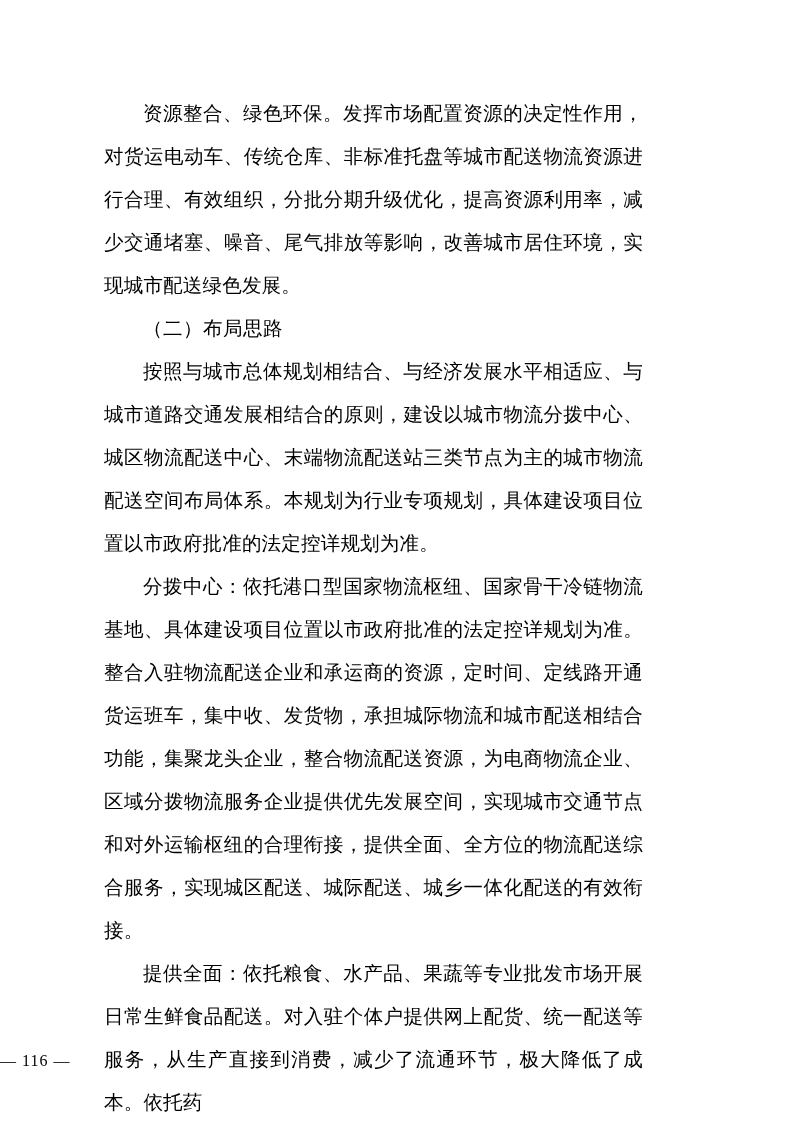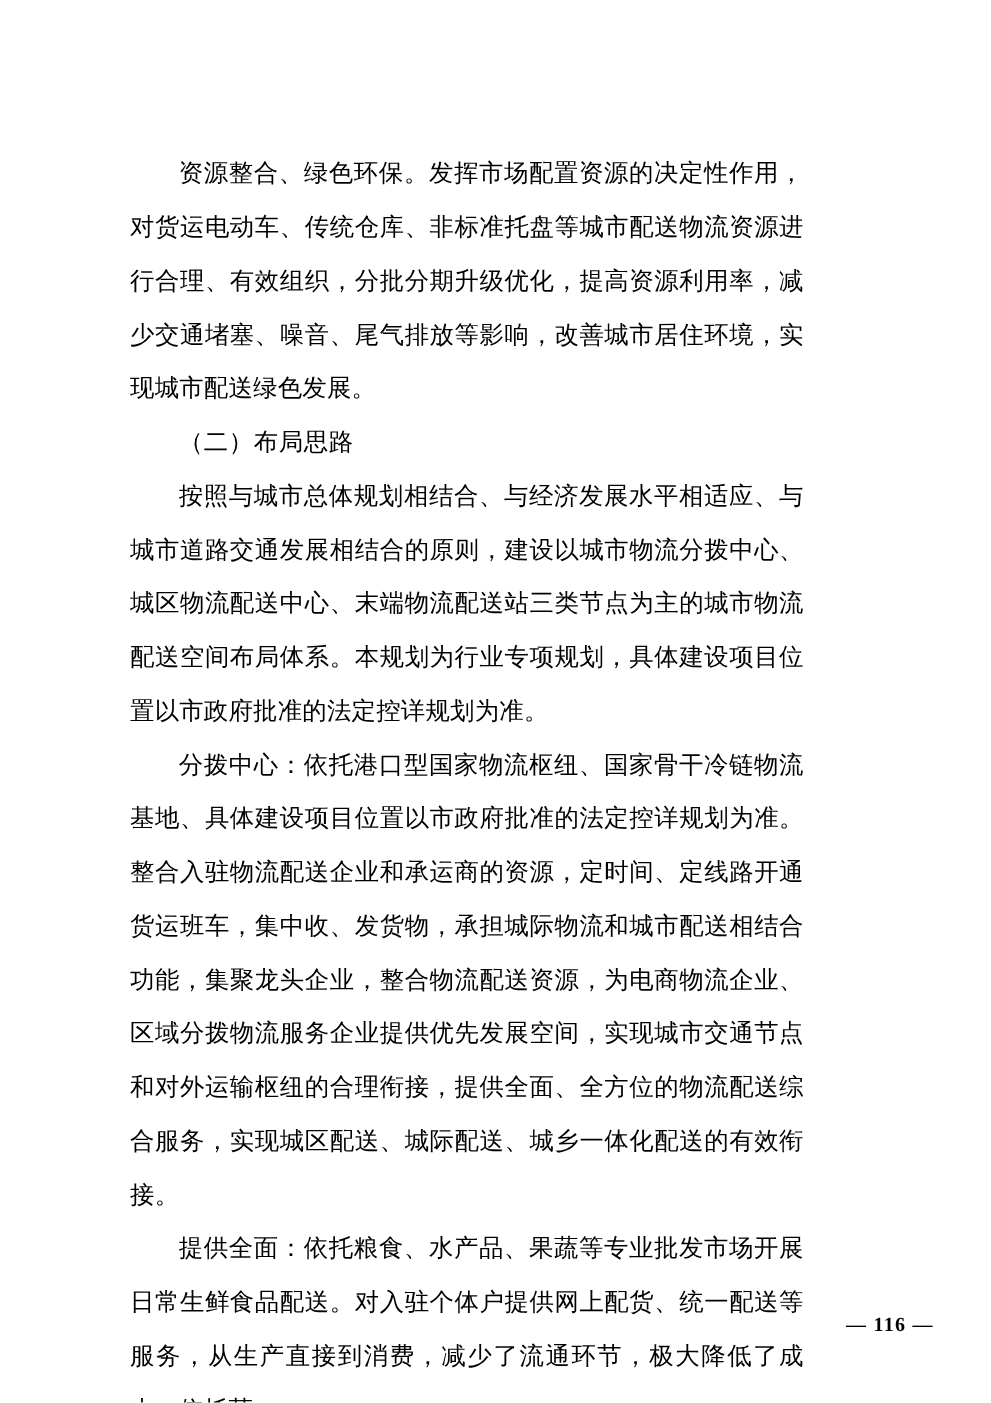--- a/index.html
+++ b/index.html
@@ -12,21 +12,21 @@
     background: #ffffff;
     font-family: "Liberation Serif", "DejaVu Serif", serif;
     color: #000000;
     overflow: hidden;
   }
   .page {
     position: relative;
     width: 747px;
     height: 1122px;
     box-sizing: border-box;
-    padding: 118px 104px 0 104px;
+    padding: 92px 104px 0 104px;
     background: #ffffff;
   }
   .body-text {
     font-size: 19.5px;
     line-height: 43px;
     text-align: justify;
     text-justify: inter-ideograph;
     letter-spacing: 0.2px;
   }
   .para {
@@ -42,26 +42,25 @@
     letter-spacing: 0.5px;
   }
   .lead {
     font-weight: normal;
   }
   .page-number {
     position: absolute;
     left: 0;
     right: 0;
     bottom: 52px;
-    text-align: right;
+    text-align: left;
     font-size: 16px;
     font-family: "Liberation Serif", "DejaVu Serif", serif;
     letter-spacing: 1px;
     color: #000000;
-    font-weight: bold;
   }
 </style>
 </head>
 <body>
 
 <div class="page">
 
   <div class="body-text">
 
     <p class="para">资源整合、绿色环保。发挥市场配置资源的决定性作用，对货运电动车、传统仓库、非标准托盘等城市配送物流资源进行合理、有效组织，分批分期升级优化，提高资源利用率，减少交通堵塞、噪音、尾气排放等影响，改善城市居住环境，实现城市配送绿色发展。</p>

